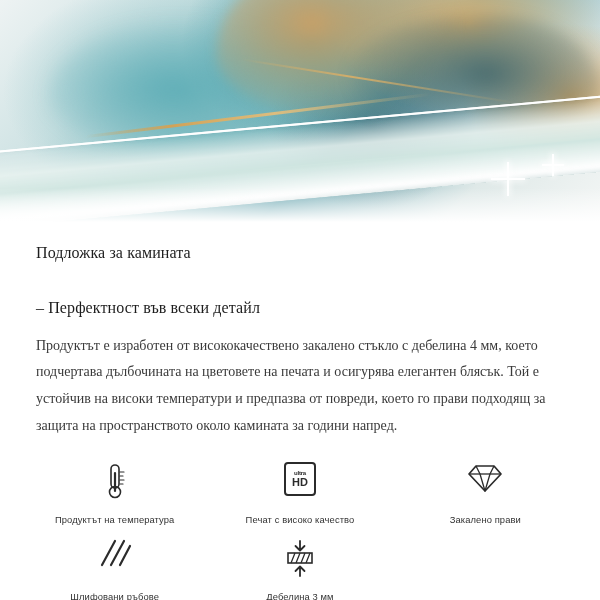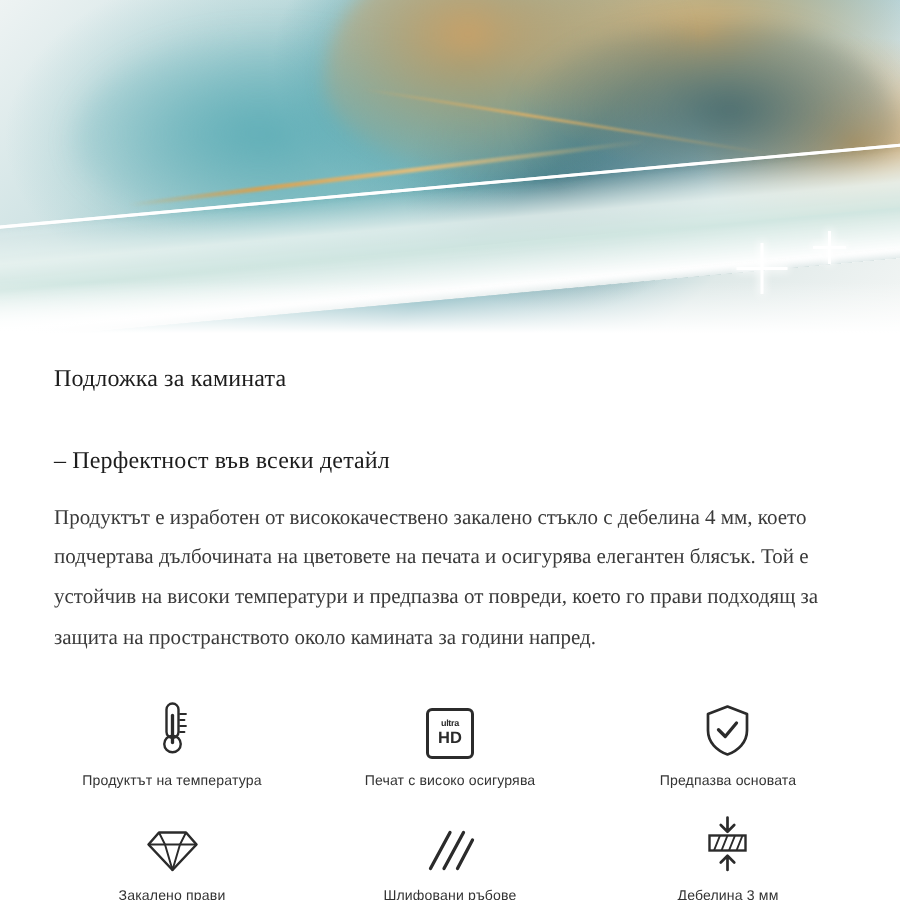--- a/index.html
+++ b/index.html
@@ -187,21 +187,21 @@
   .feature {
     width: 100%;
     display: flex;
     flex-direction: column;
     align-items: center;
     text-align: center;
   }
   .feature-icon {
     height: 44px;
     display: flex;
-    align-items: flex-end;
+    align-items: flex-start;
     justify-content: center;
     margin-bottom: 8px;
   }
   .feature-label {
     font-size: 9.4px;
     color: #333333;
     letter-spacing: 0.1px;
     line-height: 1.2;
   }
   .ultrahd {
@@ -269,32 +269,23 @@
       <div class="feature-label">Продуктът на температура</div>
     </div>
 
     <div class="feature">
       <div class="feature-icon">
         <div class="ultrahd">
           <span class="u1">ultra</span>
           <span class="u2">HD</span>
         </div>
       </div>
-      <div class="feature-label">Печат с високо осигурява</div>
-    </div>
-
-    <div class="feature">
-      <div class="feature-icon">
-        <svg width="34" height="38" viewBox="0 0 34 38" fill="none" aria-hidden="true">
-          <path d="M17 3 L30 8 V19 C30 27 24 32.5 17 35 C10 32.5 4 27 4 19 V8 Z" stroke="#2b2b2b" stroke-width="1.8" stroke-linejoin="round"></path>
-          <path d="M11 18.5 L15.5 23 L23 14" stroke="#2b2b2b" stroke-width="2.2" stroke-linecap="round" stroke-linejoin="round"></path>
-        </svg>
-      </div>
-      <div class="feature-label">Предпазва основата</div>
-    </div>
+      <div class="feature-label">Печат с високо качество</div>
+    </div>
+
 
     <div class="feature">
       <div class="feature-icon">
         <svg width="36" height="32" viewBox="0 0 36 32" fill="none" aria-hidden="true">
           <path d="M9 4 H27 L34 12 L18 29 L2 12 Z" stroke="#2b2b2b" stroke-width="1.7" stroke-linejoin="round"></path>
           <path d="M2 12 H34" stroke="#2b2b2b" stroke-width="1.3"></path>
           <path d="M9 4 L13 12 L18 29 L23 12 L27 4" stroke="#2b2b2b" stroke-width="1.3" stroke-linejoin="round"></path>
         </svg>
       </div>
       <div class="feature-label">Закалено прави</div>

